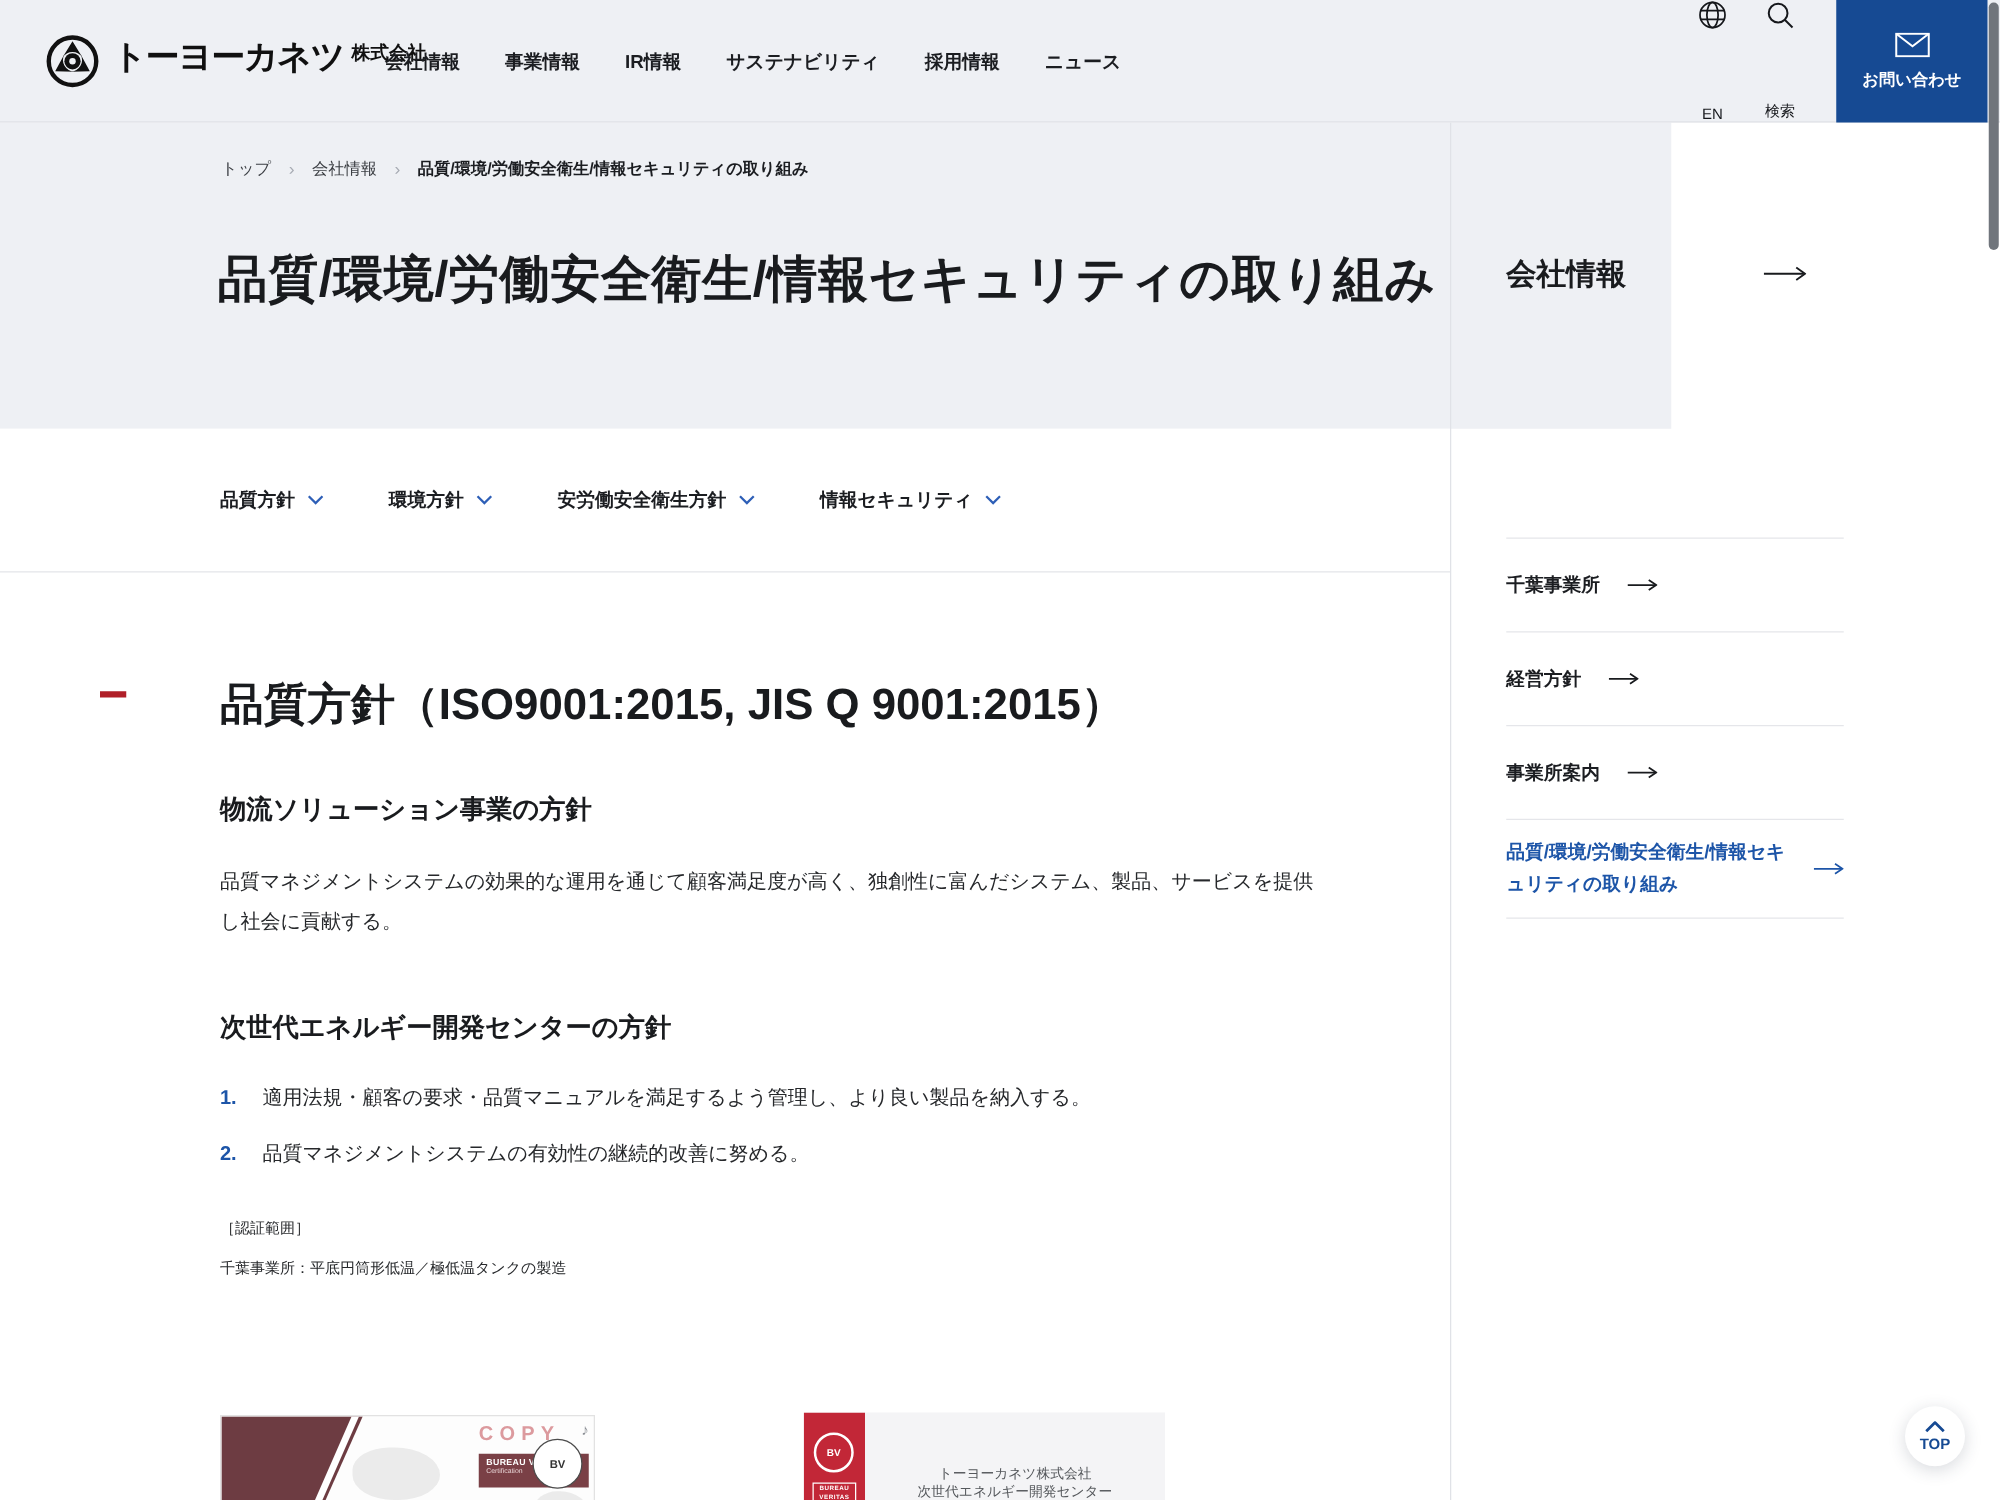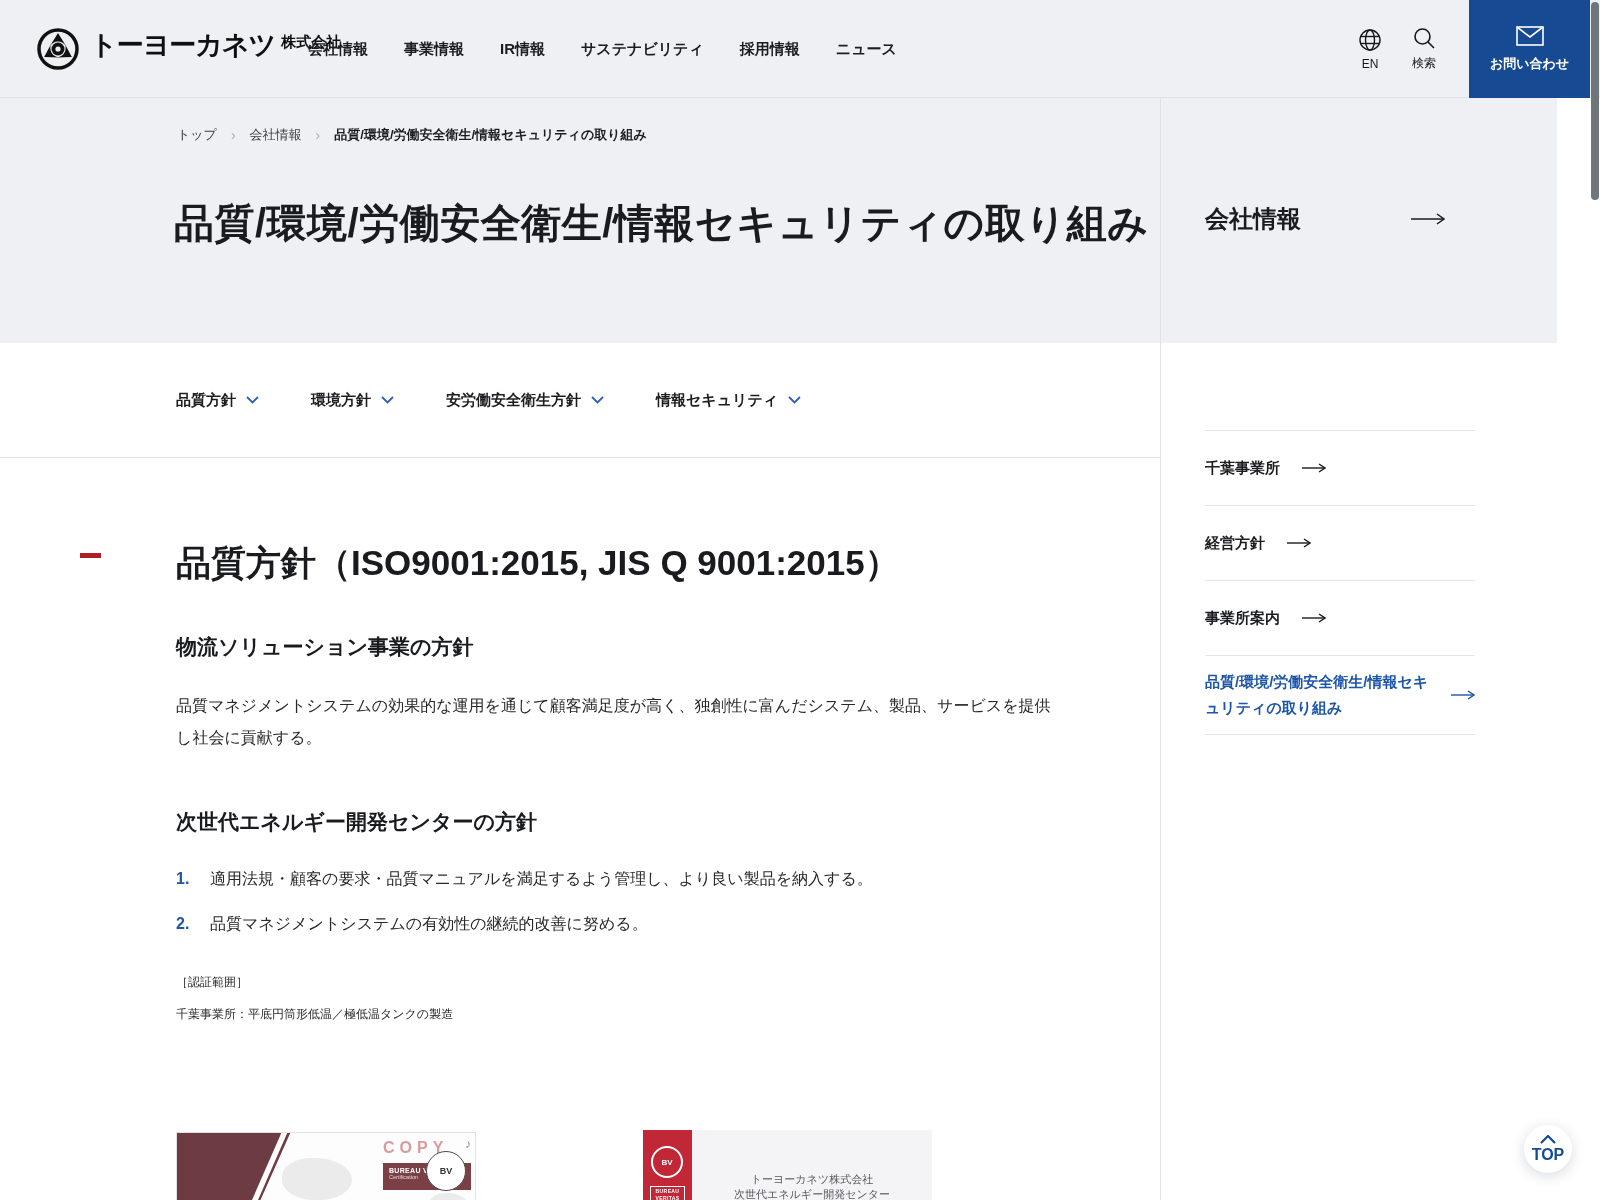--- a/index.html
+++ b/index.html
@@ -7,34 +7,34 @@
   body { font-family:"Liberation Sans","DejaVu Sans",sans-serif; color:#26282b; background:#fff; position:relative; }
 
   
   .site-header { position:absolute; left:0; top:0; width:1600px; height:98px;
     background:#eef0f4; border-bottom:1px solid #dfe1e6; z-index:5; }
   .logo { position:absolute; left:36px; top:27px; display:flex; align-items:flex-start; gap:10px; text-decoration:none; color:#101010; cursor:pointer; }
   .logo-main { font-size:27px; font-weight:900; letter-spacing:-1px; }
   .logo-sub { font-size:15px; font-weight:800; margin-left:-4px; margin-top:6px; }
   .main-nav { position:absolute; left:308px; top:0; height:98px; display:flex; align-items:center; gap:36px; }
   .main-nav a { text-decoration:none; color:#1b1d21; font-size:15px; font-weight:600; cursor:pointer; }
-  .hdr-util { position:absolute; top:0; height:98px; display:flex; flex-direction:column; align-items:center; justify-content:center; gap:5px; cursor:pointer; }
+  .hdr-util { position:absolute; top:0; height:98px; display:flex; flex-direction:column; align-items:center; justify-content:space-between; gap:5px; cursor:pointer; }
   .hdr-util span { font-size:12px; color:#15171b; }
   .util-lang { left:1350px; width:40px; }
   .util-search { left:1404px; width:40px; }
   .contact-btn { position:absolute; left:1469px; top:0; width:121px; height:98px; background:#164a93;
     display:flex; flex-direction:column; align-items:center; justify-content:center; gap:9px; cursor:pointer; }
   .contact-btn span { color:#fff; font-size:13px; font-weight:600; }
 
   
   .scrollbar { position:absolute; right:0; top:0; width:10px; height:1200px; z-index:20; }
   .scrollbar .thumb { position:absolute; right:1px; top:2px; width:8px; height:198px; background:#70757c; border-radius:4px; }
 
   
-  .hero { position:absolute; left:0; top:98px; width:1557px; height:245px; background:#eef0f4; }
+  .hero { position:absolute; left:0; top:98px; width:1337px; height:245px; background:#eef0f4; }
   .breadcrumb { position:absolute; left:177px; top:28px; display:flex; align-items:center; gap:14px; font-size:13px; }
   .breadcrumb a { color:#3a3d42; text-decoration:none; cursor:pointer; }
   .breadcrumb .sep { color:#a7abb3; font-size:14px; }
   .breadcrumb .current { color:#1b1d21; font-weight:700; }
   .page-title { position:absolute; left:174px; top:98px; font-size:40px; font-weight:800; color:#191b1e; letter-spacing:0.5px; }
 
   
   .vdivider { position:absolute; left:1160px; top:98px; width:1px; height:1102px; background:#e0e2e7; }
 
   
@@ -90,21 +90,21 @@
   .sb-item span.lbl { font-size:15px; font-weight:700; color:#1b1d21; }
   .sb-item svg { margin-left:22px; flex:none; }
   .sb-item.active { height:80px; border-bottom:1px solid #e5e6ea; justify-content:space-between; }
   .sb-item.active span.lbl { color:#1d55a8; width:236px; line-height:26px; }
   .sb-item.active svg { margin-left:0; }
 
   
   .top-btn { position:absolute; left:1524px; top:1125px; width:48px; height:48px; border-radius:50%; background:#fff;
     box-shadow:0 3px 14px rgba(40,50,70,.18); display:flex; flex-direction:column; align-items:center; justify-content:center;
     gap:2px; cursor:pointer; z-index:10; }
-  .top-btn span { font-size:16px; font-weight:700; color:#164a93; }
+  .top-btn span { font-size:12px; font-weight:700; color:#164a93; }
 </style>
 </head>
 <body>
 
 <header class="site-header">
   <a class="logo">
     <svg width="44" height="44" viewBox="0 0 44 44">
       <circle cx="22" cy="22" r="19" fill="none" stroke="#111" stroke-width="3.5"></circle>
       <g fill="#111">
         <path d="M22 6 L30 19 A9.5 9.5 0 0 0 14 19 Z"></path>

